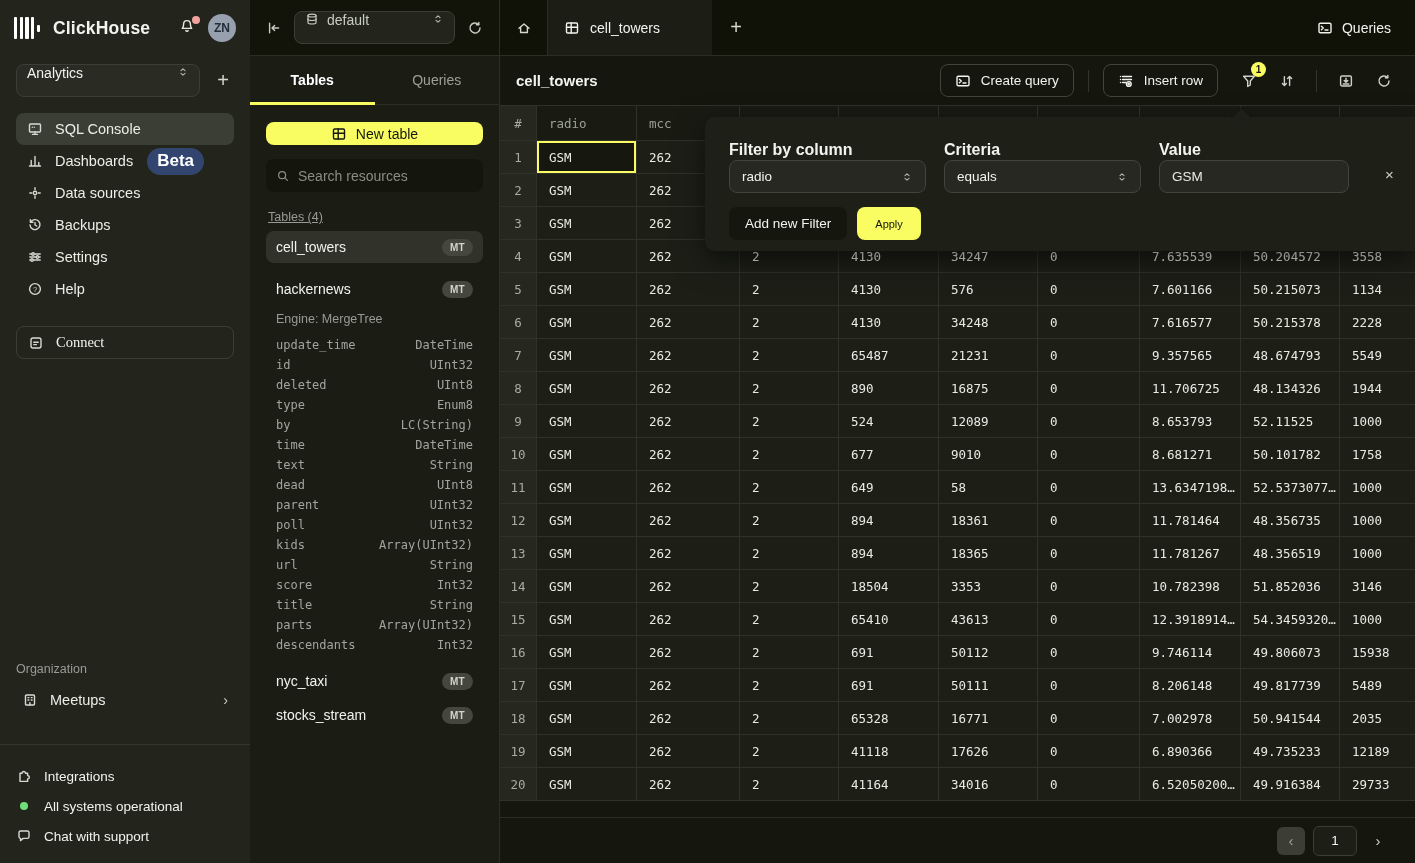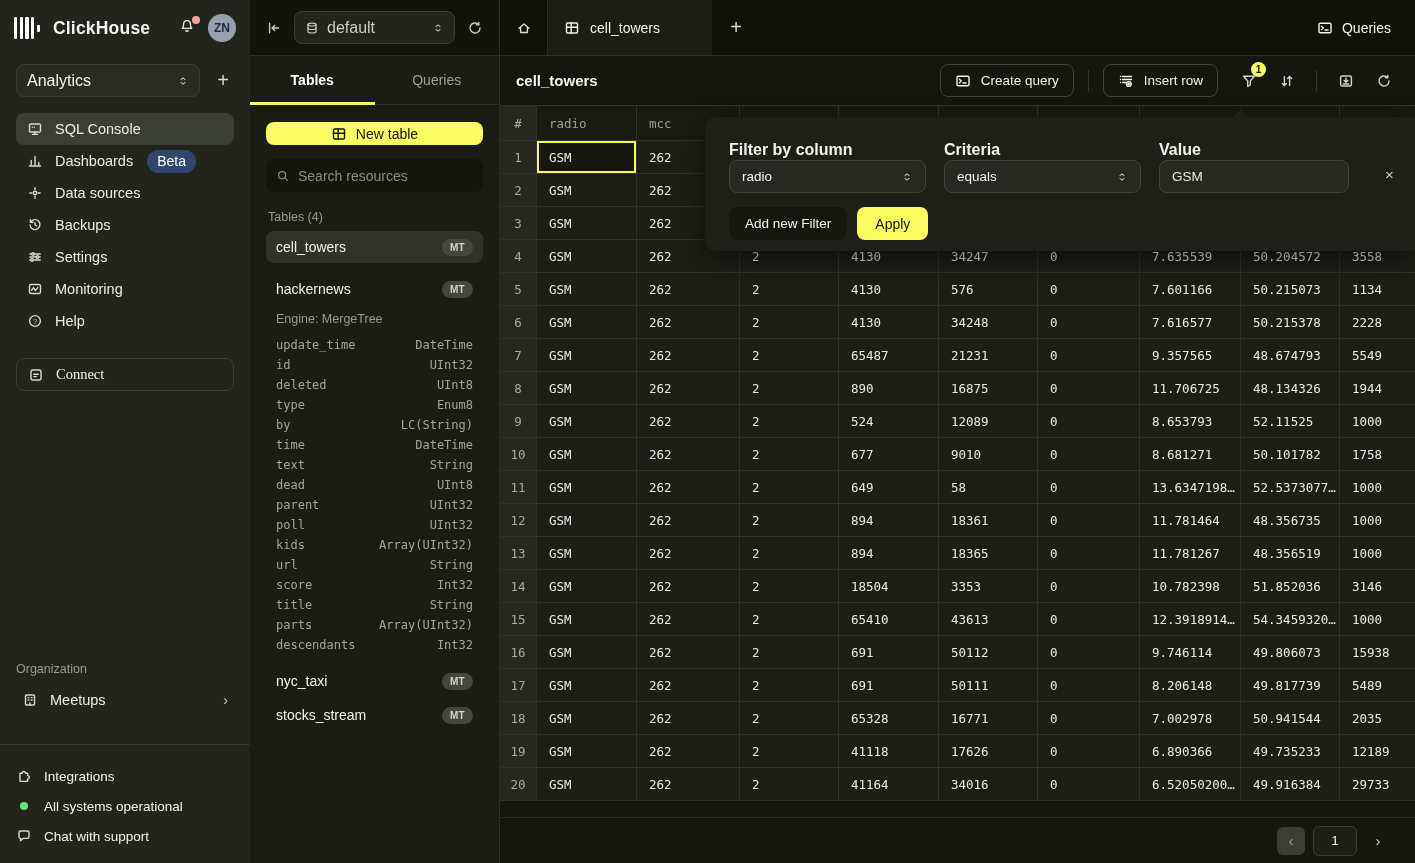--- a/index.html
+++ b/index.html
@@ -17,30 +17,30 @@
   .logo .bar { width:3.2px; height:22px; background:#fff; border-radius:1px; }
   .logo .dot { width:3.2px; height:7px; background:#fff; border-radius:1px; }
   .brand { font-size:17.5px; font-weight:700; letter-spacing:.2px; margin-left:4px; }
   .sb-header .spacer, .flex1 { flex:1; }
   .bell { position:relative; color:#e7e9e1; width:20px; height:20px; }
   .bell-dot { position:absolute; top:-2px; right:-1px; width:8px; height:8px; border-radius:50%; background:#f2a3a0; }
   .avatar { width:28px; height:28px; border-radius:50%; background:#97a0ae; color:#232c39;
     font-size:12px; font-weight:700; display:flex; align-items:center; justify-content:center; }
   .ws-row { display:flex; align-items:center; gap:12px; padding:8px 16px 0; }
   .select { background:#2a2c24; border:1px solid #3c3e36; border-radius:8px; height:33px;
-    display:flex; align-items:center; padding:12px 10px; gap:8px; font-size:16px; cursor:pointer; }
+    display:flex; align-items:flex-start; padding:0 10px; gap:8px; font-size:14px; cursor:pointer; }
   .ws-row .select { flex:1; }
   .chev-ud { width:12px; height:14px; margin-left:auto; color:#b8bbb2; }
   .plus-btn { font-size:20px; color:#d6d8d0; width:22px; text-align:center; cursor:pointer; font-weight:300; }
   .nav { padding:16px 16px 0; }
   .nav-item { height:32px; display:flex; align-items:center; gap:12px; padding:0 11px;
     border-radius:8px; font-size:14.5px; color:#eceee6; cursor:pointer; }
   .nav-item.active { background:#3b3e35; }
   .nav-icon { color:#d8dad2; display:flex; }
-  .beta-badge { background:#31456f; color:#fff; font-size:14px; font-weight:400;
+  .beta-badge { background:#31456f; color:#fff; font-size:17px; font-weight:700;
     border-radius:999px; padding:3.5px 10px; margin-left:2px; }
   .connect-btn { margin:21px 16px 0; height:33px; border:1px solid #3c3e36; border-radius:8px;
     display:flex; align-items:center; gap:12px; padding:0 11px; font-size:14.5px; cursor:pointer;font-family:Liberation Serif, serif; }
   .org-section { margin-top:auto; padding:0 16px; }
   .org-label { font-size:12.5px; color:#989b93; margin-bottom:8px; }
   .sb-footer { border-top:1px solid #34362e; margin-top:28px; padding:16px 16px 12px; }
   .foot-item { height:30px; display:flex; align-items:center; gap:12px; font-size:13.5px; cursor:pointer; }
   .status-dot { width:8px; height:8px; border-radius:50%; background:#6ee07a; margin:0 4px; }
 
   
@@ -56,21 +56,21 @@
   .mid-tab.active::after { content:""; position:absolute; left:0; right:0; bottom:-1px; height:3px; background:#f9fd61; }
   .mid-body { flex:1; padding:17px 16px 0; overflow:hidden; display:flex; flex-direction:column; }
   .new-table-btn { height:23px; flex:none; background:#f9fd61; color:#15170f; border:none; border-radius:8px;
     font-size:14px; font-weight:500; display:flex; align-items:center; justify-content:center; gap:9px;
     cursor:pointer; font-family:inherit; }
   .search-box { margin-top:14px; height:33px; flex:none; background:#14160e; border-radius:8px;
     display:flex; align-items:center; gap:8px; padding:0 10px; color:#8a8d84; }
   .search-box input { background:transparent; border:none; outline:none; color:#d8dad0;
     font-size:14px; width:100%; font-family:inherit; }
   .search-box input::placeholder { color:#8a8d84; }
-  .section-label { font-size:12.5px; color:#989b93; margin:18px 2px 7px; }
+  .section-label { font-size:12.5px; color:#989b93; margin:18px 2px 7px;text-decoration:underline; }
   .tbl-item { height:32px; flex:none; display:flex; align-items:center; justify-content:space-between;
     padding:0 10px; border-radius:8px; font-size:14px; cursor:pointer; }
   .tbl-item.active { background:#31332b; }
   .mt-badge { background:#45473e; color:#d2d4cb; font-size:10px; font-weight:700;
     border-radius:999px; padding:3px 8px; letter-spacing:.3px; }
   .engine-line { font-size:12.5px; color:#989b93; padding:7px 10px 9px; }
   .schema { padding:0 10px; font-family:"DejaVu Sans Mono", monospace; font-size:12px; color:#a2a59d; }
   .schema-row { display:flex; justify-content:space-between; line-height:20px; }
   .tbl-gap { margin-top:10px; }
 
@@ -130,21 +130,21 @@
   .pop-select { width:197px; height:33px; background:#262821; border:1px solid #42443c; border-radius:8px;
     display:flex; align-items:center; padding:0 12px; font-size:13.5px; cursor:pointer; }
   .pop-input { width:190px; height:33px; background:#262821; border:1px solid #42443c; border-radius:8px;
     padding:0 12px; font-size:13.5px; color:#e9ebe3; font-family:inherit; outline:none; }
   .pop-close { background:none; border:none; color:#cfd2c9; font-size:15px; cursor:pointer;
     margin:0 0 8px 12px; padding:2px 6px; font-family:inherit; }
   .pop-row2 { display:flex; gap:10px; margin-top:14px; }
   .pop-add { height:33px; background:#15170e; color:#f2f3ee; border:none; border-radius:8px;
     padding:0 16px; font-size:13.5px; font-family:inherit; cursor:pointer; }
   .pop-apply { height:33px; background:#f9fd61; color:#15170f; border:none; border-radius:8px;
-    padding:0 18px; font-size:14px; font-weight:500; font-family:inherit; cursor:pointer; }
+    padding:0 18px; font-size:11px; font-weight:500; font-family:inherit; cursor:pointer; }
 </style>
 </head>
 <body>
 
 <div class="app">
 
   <aside class="sidebar">
     <div class="sb-header">
       <span class="logo">
         <span class="bar"></span>
@@ -217,29 +217,20 @@
       <div class="nav-item">
         <span class="nav-icon">
             <svg class="ic" viewBox="0 0 16 16">
               <path d="M2.8 5h10.4M2.8 8h10.4M2.8 11h10.4"></path>
               <circle cx="6" cy="5" r="1.2" fill="#23251d"></circle>
               <circle cx="10.4" cy="8" r="1.2" fill="#23251d"></circle>
               <circle cx="5" cy="11" r="1.2" fill="#23251d"></circle>
             </svg>
           </span>
         <span>Settings</span>
-      </div>
-      <div class="nav-item">
-        <span class="nav-icon">
-            <svg class="ic" viewBox="0 0 16 16">
-              <rect x="2.5" y="3.5" width="11" height="9" rx="1.5"></rect>
-              <path d="M4.6 9.2l1.9-2.6 1.9 3 2.4-3"></path>
-            </svg>
-          </span>
-        <span>Monitoring</span>
       </div>
       <div class="nav-item">
         <span class="nav-icon">
             <svg class="ic" viewBox="0 0 16 16">
               <circle cx="8" cy="8" r="5.4"></circle>
               <text x="8" y="10.6" text-anchor="middle" font-size="7.5" fill="currentColor" stroke="none" font-family="Liberation Sans, sans-serif">?</text>
             </svg>
           </span>
         <span>Help</span>
       </div>

